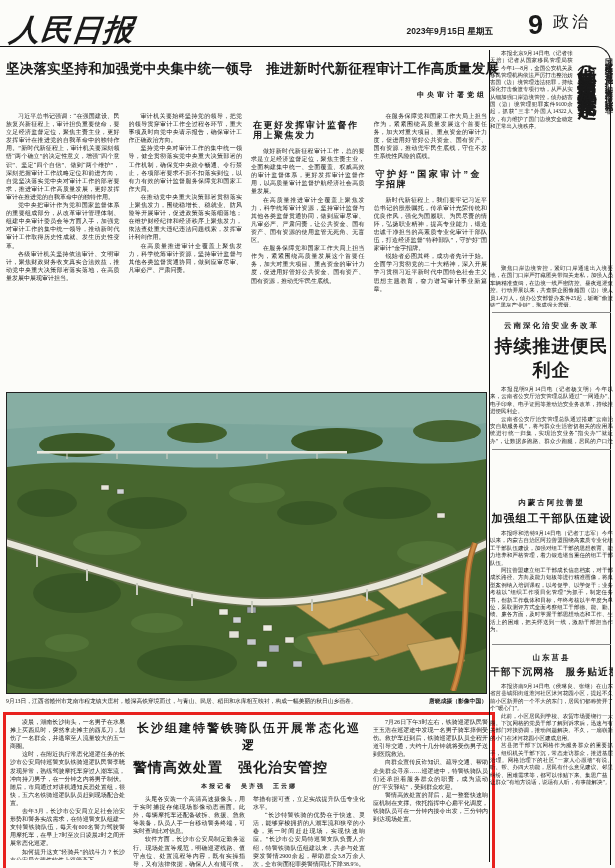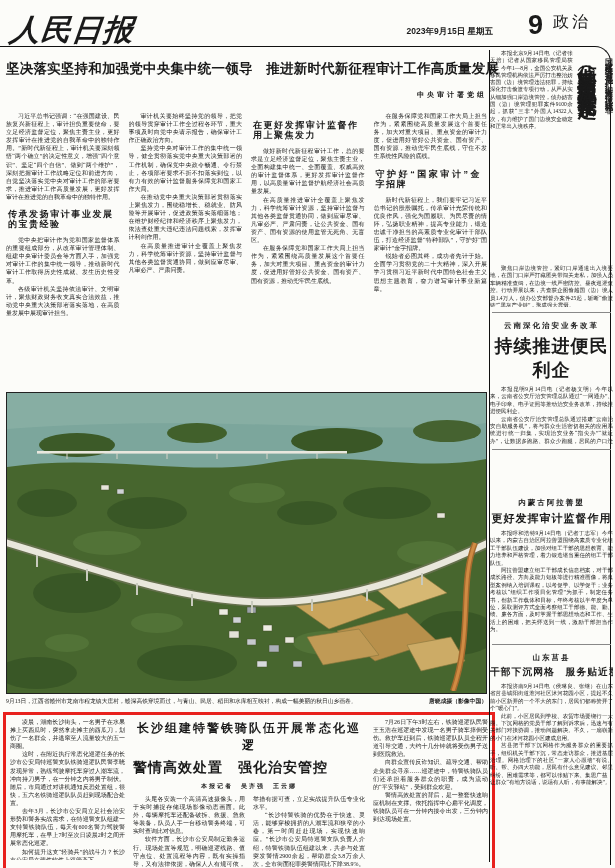--- a/index.html
+++ b/index.html
@@ -86,21 +86,20 @@
   <div class="section">政治</div>
 </div>
 <div class="frame"></div>
 
 <div class="main-art">
   <div class="main-hl">坚决落实坚持和加强党中央集中统一领导　推进新时代新征程审计工作高质量发展</div>
   <div class="main-by">中央审计署党组</div>
   <div class="cols">
     <div class="col body-txt">
         <p>习近平总书记强调：“在强国建设、民族复兴新征程上，审计担负重要使命，要立足经济监督定位，聚焦主责主业，更好发挥审计在推进党的自我革命中的独特作用。”新时代新征程上，审计机关要深刻领悟“两个确立”的决定性意义，增强“四个意识”、坚定“四个自信”、做到“两个维护”，深刻把握审计工作战略定位和前进方向，自觉坚决落实党中央对审计工作的部署要求，推进审计工作高质量发展，更好发挥审计在推进党的自我革命中的独特作用。</p>
-        <div class="subhead">传承发扬审计事业发展的宝贵经验</div>
         <p>党中央把审计作为党和国家监督体系的重要组成部分，从改革审计管理体制、组建中央审计委员会等方面入手，加强党对审计工作的集中统一领导，推动新时代审计工作取得历史性成就、发生历史性变革。</p>
         <p>各级审计机关坚持依法审计、文明审计，聚焦财政财务收支真实合法效益，推动党中央重大决策部署落实落地，在高质量发展中展现审计担当。</p>
       </div>
     <div class="col body-txt">
         <p>审计机关要始终坚持党的领导，把党的领导贯穿审计工作全过程各环节，重大事项及时向党中央请示报告，确保审计工作正确政治方向。</p>
         <p>坚持党中央对审计工作的集中统一领导，健全贯彻落实党中央重大决策部署的工作机制，确保党中央政令畅通、令行禁止，各项部署要求不折不扣落实到位，以有力有效的审计监督服务保障党和国家工作大局。</p>
         <p>在推动党中央重大决策部署贯彻落实上聚焦发力，围绕稳增长、稳就业、防风险等开展审计，促进政策落实落细落地；在维护财经纪律和经济秩序上聚焦发力，依法查处重大违纪违法问题线索，发挥审计利剑作用。</p>
         <p>在高质量推进审计全覆盖上聚焦发力，科学统筹审计资源，坚持审计监督与其他各类监督贯通协同，做到应审尽审、凡审必严、严肃问责。</p>
       </div>
     <div class="col body-txt">
@@ -249,21 +248,21 @@
     <div class="sb-kicker">云南深化治安业务改革</div>
     <div class="sb-hl hl-b">持续推进便民利企</div>
     <div class="sb-body bB">
         <p>本报昆明9月14日电（记者杨文明）今年以来，云南省公安厅治安管理总队通过“一网通办”、电子印章、电子证照等推动治安业务改革，持续推进便民利企。</p>
         <p>云南省公安厅治安管理总队通过搭建“云南治安自助服务机”，将与群众生活密切相关的应用系统进行统一归集，实现治安业务“指尖办”“就近办”，让数据多跑路、群众少跑腿，居民的户口迁移和开具户籍类证明“跨省通办”，不断提升群众获得感。</p>
       </div>
   </div>
   <hr class="sb-rule">
   <div class="sb-art hC">
     <div class="sb-kicker">内蒙古阿拉善盟</div>
-    <div class="sb-hl hl-c">更好发挥审计监督作用</div>
+    <div class="sb-hl hl-c">加强组工干部队伍建设</div>
     <div class="sb-body bC">
         <p>本报呼和浩特9月14日电（记者丁志军）今年以来，内蒙古自治区阿拉善盟围绕高素质专业化组工干部队伍建设，加强对组工干部的思想教育、能力培养和严格管理，着力锻造堪当重任的组工干部队伍。</p>
         <p>阿拉善盟建立组工干部成长信息档案，对干部成长路径、方向及能力短板等进行精准画像，将典型案例纳入培训课程，以考促学、以学促干；业务考核以“组织工作项目化管理”为抓手，制定任务书，创新工作载体和目标，年终考核以半年度为单位，采取测评方式全面考察组工干部德、能、勤、绩、廉各方面，及时掌握干部思想动态和工作、生活上的困难，把关怀送到一线，激励干部担当作为。</p>
       </div>
   </div>
   <hr class="sb-rule">
   <div class="sb-art hD">
     <div class="sb-kicker">山东莒县</div>
     <div class="sb-hl hl-d">干部下沉网格　服务贴近群众</div>
     <div class="sb-body bD">

